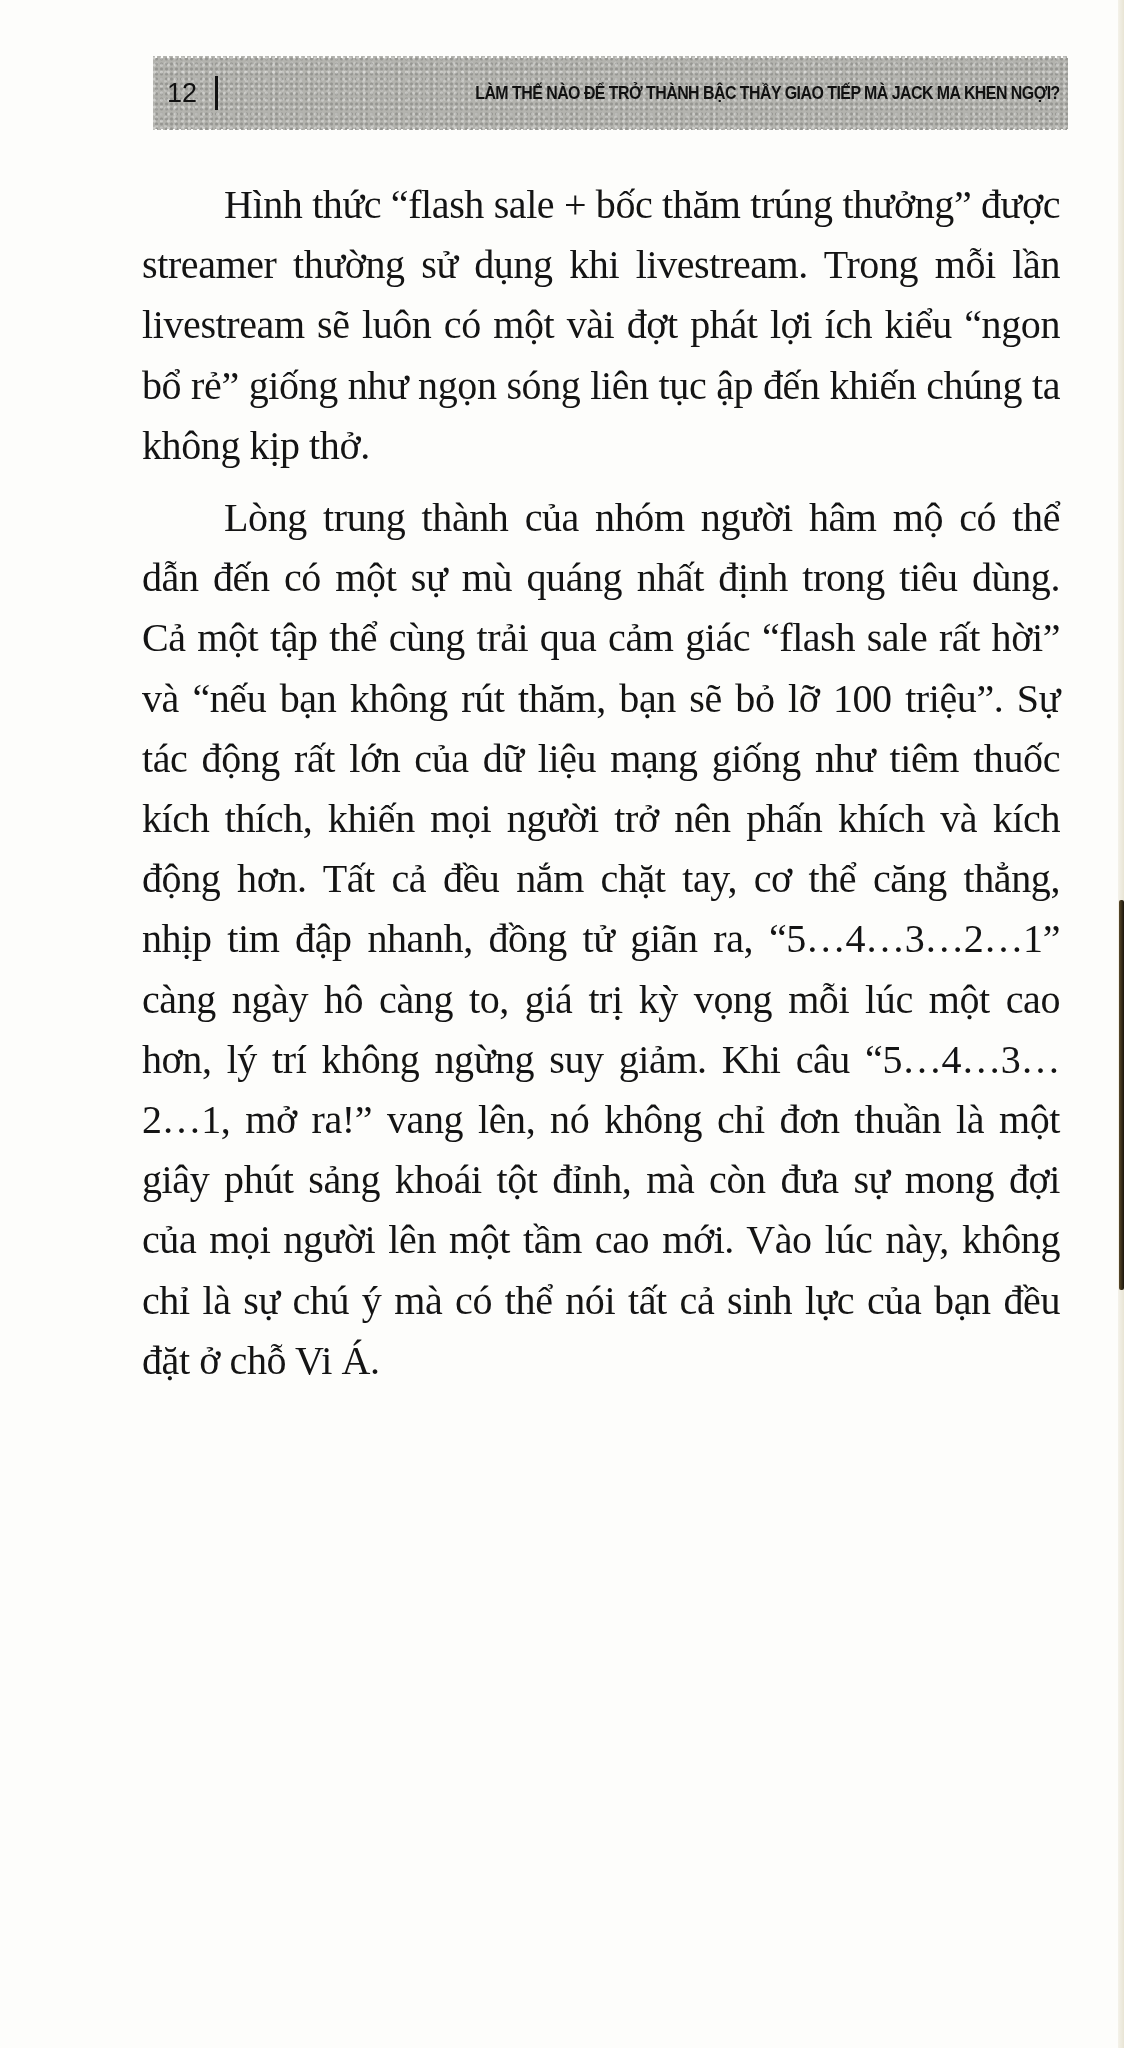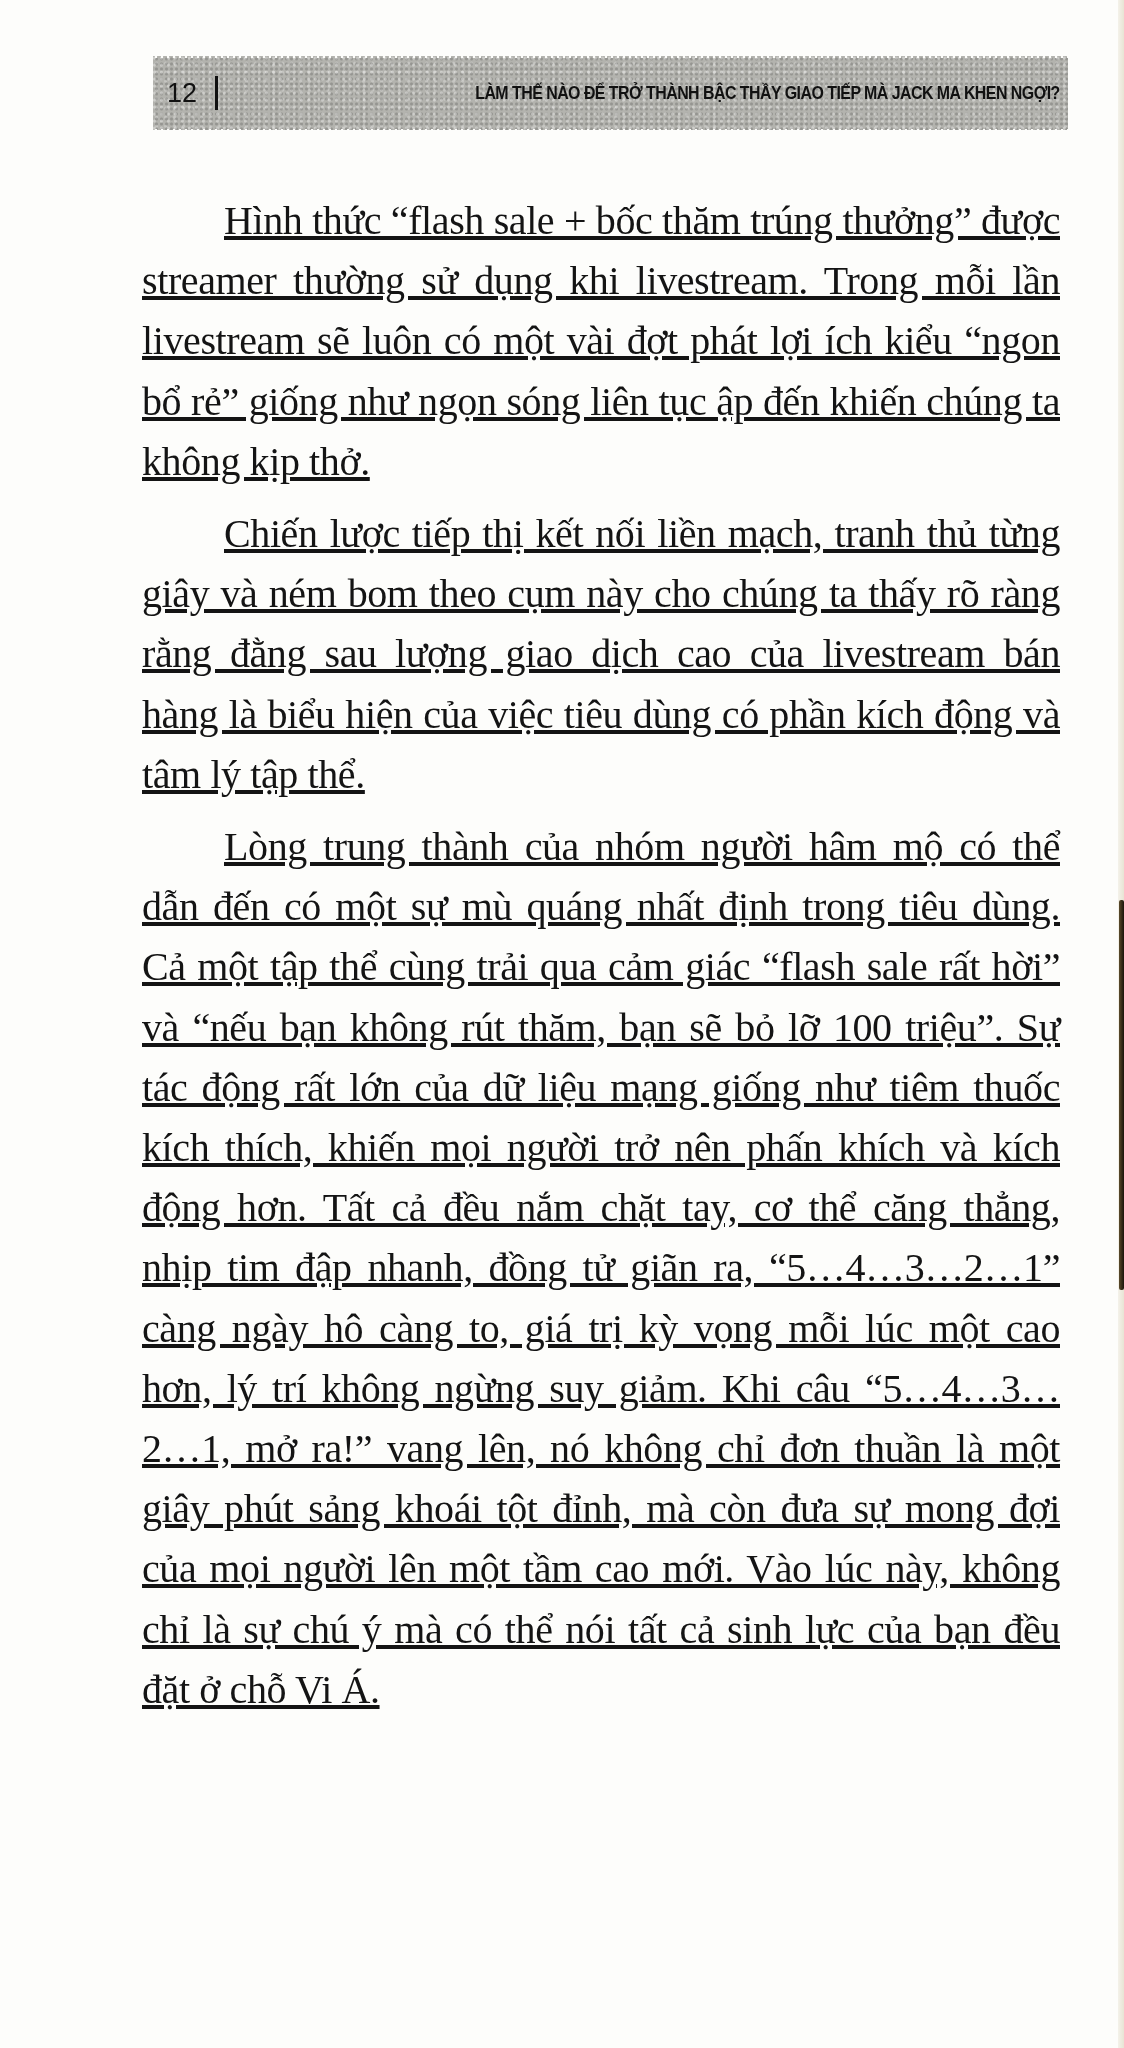--- a/index.html
+++ b/index.html
@@ -87,42 +87,40 @@
       transform-origin: right center;
       white-space: nowrap;
     }
     .body-text {
       position: absolute;
       left: 142px;
       top: 175px;
       width: 918px;
     }
     .paragraph {
-      margin: 16px 0 12px 0;
+      margin: 0 0 12px 0;
       font-size: 40px;
       line-height: 60.2px;
       text-align: justify;
       text-indent: 82px;
       letter-spacing: -0.4px;
       word-spacing: 0px;
-      text-decoration: underline;
     }
     .paragraph + .paragraph {
       margin-top: 12px;
     }
   </style>
 </head>
 <body>
 
 <div class="page-edge"></div>
 <div class="spine-shadow"></div>
 
 <div class="running-header">
   <span class="page-number">12</span>
   <span class="header-divider"></span>
   <span class="chapter-title">LÀM THẾ NÀO ĐỂ TRỞ THÀNH BẬC THẦY GIAO TIẾP MÀ JACK MA KHEN NGỢI?</span>
 </div>
 
 <div class="body-text">
   <p class="paragraph">Hình thức “flash sale + bốc thăm trúng thưởng” được streamer thường sử dụng khi livestream. Trong mỗi lần livestream sẽ luôn có một vài đợt phát lợi ích kiểu “ngon bổ rẻ” giống như ngọn sóng liên tục ập đến khiến chúng ta không kịp thở.</p>
-  <p class="paragraph">Chiến lược tiếp thị kết nối liền mạch, tranh thủ từng giây và ném bom theo cụm này cho chúng ta thấy rõ ràng rằng đằng sau lượng giao dịch cao của livestream bán hàng là biểu hiện của việc tiêu dùng có phần kích động và tâm lý tập thể.</p>
   <p class="paragraph">Lòng trung thành của nhóm người hâm mộ có thể dẫn đến có một sự mù quáng nhất định trong tiêu dùng. Cả một tập thể cùng trải qua cảm giác “flash sale rất hời” và “nếu bạn không rút thăm, bạn sẽ bỏ lỡ 100 triệu”. Sự tác động rất lớn của dữ liệu mạng giống như tiêm thuốc kích thích, khiến mọi người trở nên phấn khích và kích động hơn. Tất cả đều nắm chặt tay, cơ thể căng thẳng, nhịp tim đập nhanh, đồng tử giãn ra, “5…4…3…2…1” càng ngày hô càng to, giá trị kỳ vọng mỗi lúc một cao hơn, lý trí không ngừng suy giảm. Khi câu “5…4…3…2…1, mở ra!” vang lên, nó không chỉ đơn thuần là một giây phút sảng khoái tột đỉnh, mà còn đưa sự mong đợi của mọi người lên một tầm cao mới. Vào lúc này, không chỉ là sự chú ý mà có thể nói tất cả sinh lực của bạn đều đặt ở chỗ Vi Á.</p>
 </div>
 
 </body></html>

